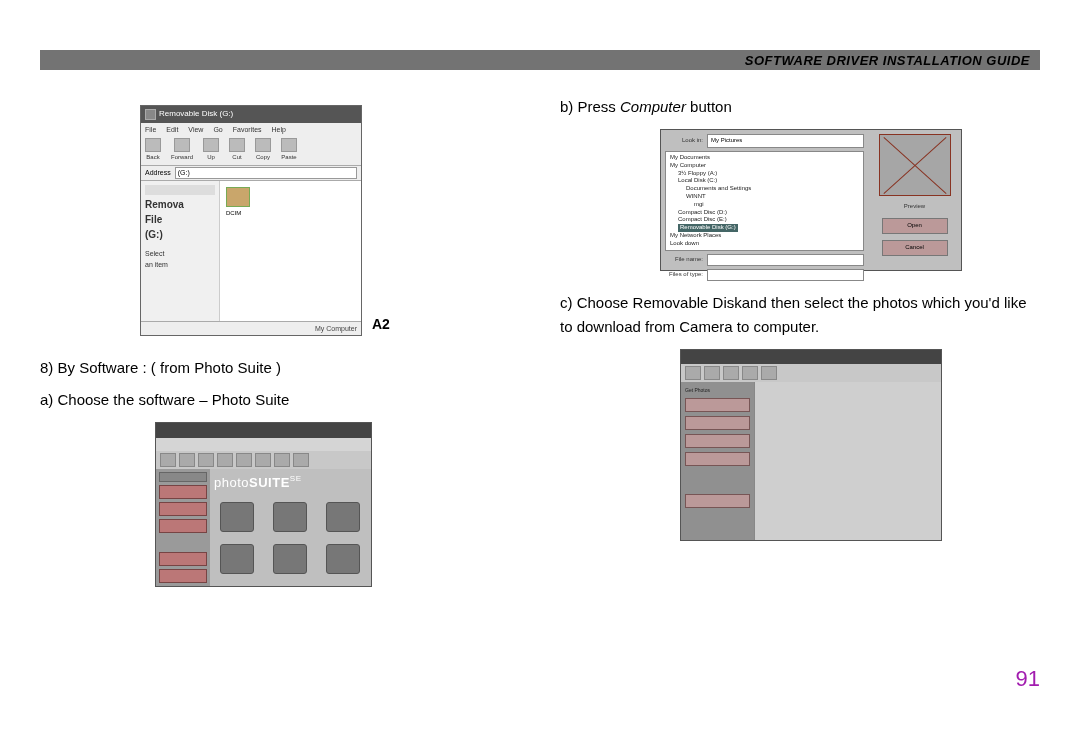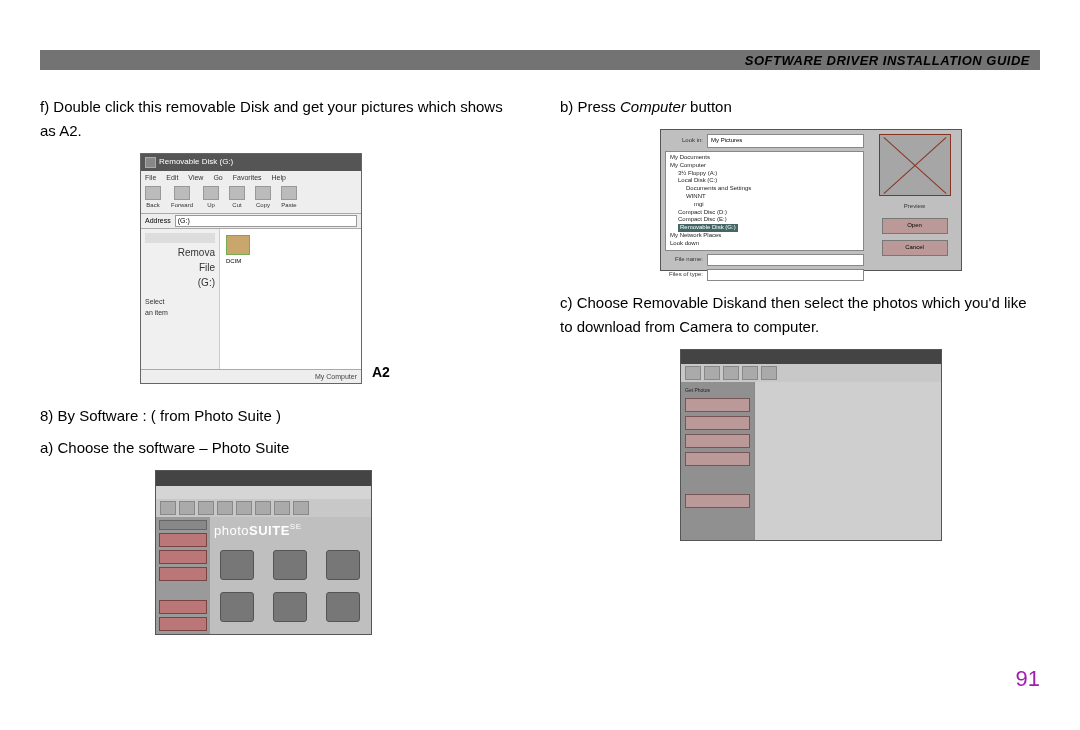--- a/index.html
+++ b/index.html
@@ -140,25 +140,24 @@
   }
   .figA2 .leftpane {
     width: 70px;
     background: #f0f0f0;
     border-right: 1px solid #ccc;
     padding: 4px;
     font-size: 7px;
     color: #333;
   }
   .figA2 .leftpane .biglabel {
-    font-weight: normal;
+    font-weight: bold;
     font-size: 10px;
     line-height: 1.1;
     margin: 4px 0;
-    text-align: right;
   }
   .figA2 .rightpane {
     flex: 1;
     padding: 6px;
     background: #fff;
   }
   .figA2 .folder {
     width: 22px; height: 18px;
     background: #c9a66b;
     border: 1px solid #7a5;
@@ -343,23 +342,20 @@
 <body>
 
 <div class="page">
   <div class="header-bar">
     <span class="header-title">Software Driver Installation Guide</span>
   </div>
 
   <div class="columns">
 
     <div class="col">
-      <p>
-        <span>f) Double click this removable Disk and get your pictures which shows as </span><span class="bold">A2</span><span>.</span>
-      </p>
 
       <div class="figA2-wrap">
         <div class="figA2">
           <div class="titlebar">
             <span class="icon-sq"></span>
             <span>Removable Disk (G:)</span>
           </div>
           <div class="menubar">
             <span>File</span>
             <span>Edit</span>

